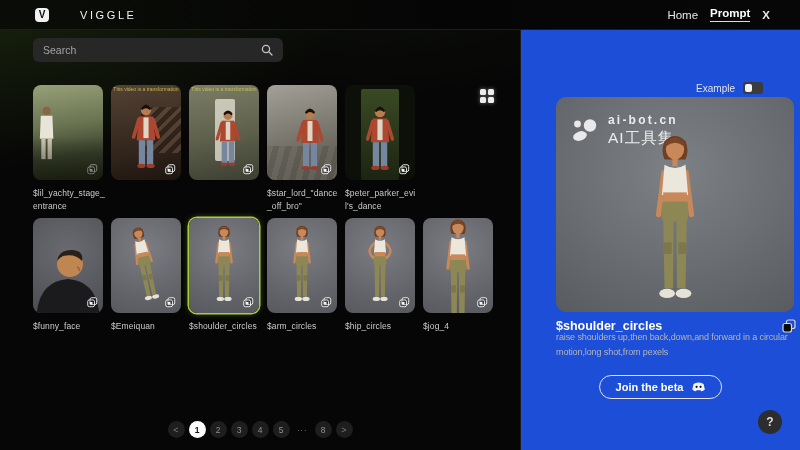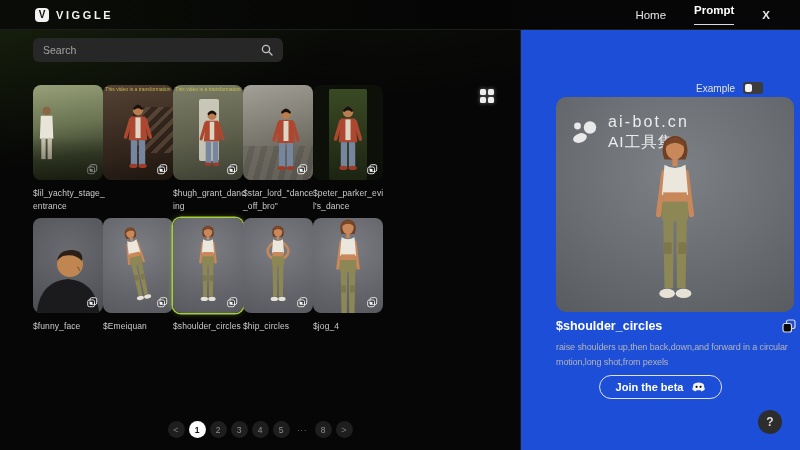--- a/index.html
+++ b/index.html
@@ -6,43 +6,43 @@
   html,body { width:800px; height:450px; background:#000; overflow:hidden;
               font-family:"Liberation Sans", sans-serif; }
 
   
   header { height:30px; display:flex; align-items:center; justify-content:space-between;
            padding:0 30px 0 35px; background:linear-gradient(90deg,#0a0d07,#050505 55%,#070707);
            border-bottom:1px solid #1d1d1d; }
   .brand { display:flex; align-items:center; gap:7px; cursor:pointer; }
   .logo-badge { width:14px; height:14px; background:#f2f2f2; border-radius:4px; color:#0a0a0a;
                 font-weight:bold; font-size:10px; line-height:14px; text-align:center; }
-  .brand-text { color:#f2f2f2; font-weight:bold; font-size:11px; letter-spacing:2.6px; }
-  nav { display:flex; align-items:center; gap:28px; }
+  .brand-text { color:#f2f2f2; font-weight:normal; font-size:11px; letter-spacing:2.6px;margin-left:24px; }
+  nav { display:flex; align-items:center; gap:12px; }
   .nav-item { color:#e6e6e6; font-size:11.5px; text-decoration:none; cursor:pointer; }
-  .nav-item.active { font-weight:bold; color:#fff; border-bottom:1.5px solid #dcdcdc; padding-bottom:8px; }
+  .nav-item.active { font-weight:bold; color:#fff; border-bottom:1.5px solid #dcdcdc; padding-bottom:2px; }
   .nav-item.bold { font-weight:bold; }
 
   .main { display:flex; height:420px; }
 
   
   .left { position:relative; width:520px; height:420px;
           background: radial-gradient(620px 300px at -4% -8%, rgba(44,64,20,.5), rgba(0,0,0,0) 58%),
                       radial-gradient(520px 240px at 72% -18%, rgba(30,42,16,.32), rgba(0,0,0,0) 60%),
                       #060606; }
   .searchbar { position:absolute; left:33px; top:8px; width:250px; height:24px; background:#272727;
                border-radius:6px; display:flex; align-items:center; justify-content:space-between;
                padding:0 10px; cursor:text; }
   .search-ph { color:#a3a3a3; font-size:10.5px; }
   .grid-toggle { position:absolute; top:59px; right:26px; width:14px; height:14px; display:grid;
                  grid-template-columns:1fr 1fr; gap:2px; cursor:pointer; }
   .grid-toggle span { background:#ececec; border-radius:1.5px; box-shadow:0 0 4px rgba(255,255,255,.45); }
 
   .cards { position:absolute; left:33px; top:55px; width:462px; }
-  .row { display:flex; }
+  .row { display:flex; gap:8px; }
   .row.first { margin-bottom:5px; }
   .card { width:70px; cursor:pointer; }
   .thumb { position:relative; width:70px; height:95px; border-radius:8px; overflow:hidden; }
   .thumb.selected { box-shadow:0 0 0 1.5px #a6ce39, 0 0 7px rgba(166,206,57,.45); }
   .card-label { margin-top:7px; width:74px; height:26px; font-size:8.5px; line-height:1.5;
                 color:#cbcbcb; word-break:break-all; letter-spacing:.1px; }
   .row.second .card-label { height:13px; }
   .top-note { position:absolute; top:1px; left:0; right:0; text-align:center; font-size:5px;
               color:#d3c94f; opacity:.85; white-space:nowrap; overflow:hidden; }
   .copy-badge { position:absolute; right:5px; bottom:5px; width:11px; height:11px; }
@@ -84,29 +84,29 @@
   .right { position:relative; width:280px; height:420px; background:#1d4ed8; border-left:1px solid #1c1c1c; }
   .example-row { position:absolute; top:52px; right:37px; display:flex; align-items:center; gap:8px; }
   .example-label { color:#e3e3e3; font-size:10px; }
   .toggle { position:relative; width:20px; height:12px; background:#3c3c3c; border-radius:3px; cursor:pointer; }
   .toggle .knob { position:absolute; left:2px; top:2px; width:7px; height:8px; background:#f4f4f4; border-radius:2px; }
 
   .preview { position:absolute; left:35px; top:67px; width:238px; height:215px; border-radius:10px;
              overflow:hidden;
              background:radial-gradient(210px 190px at 50% 34%,#7d8085 0%,#6b6e73 48%,#55585d 100%); }
   .watermark { position:absolute; left:16px; top:16px; display:flex; align-items:center; gap:8px; opacity:.95; }
-  .wm-text .wm1 { color:#f3f3f3; font-weight:normal; font-size:16px; letter-spacing:2.2px; }
+  .wm-text .wm1 { color:#f3f3f3; font-weight:bold; font-size:12px; letter-spacing:2.2px; }
   .wm-text .wm2 { color:#f3f3f3; font-weight:normal; font-size:15.5px; letter-spacing:1px; margin-top:1px; }
   .preview-fig { position:absolute; left:50%; transform:translateX(-50%); bottom:12px; height:168px; }
 
   .detail-title-row { position:absolute; top:289px; left:35px; width:240px; display:flex;
                       justify-content:space-between; align-items:center; }
   .detail-title { color:#fff; font-size:12.5px; font-weight:bold; }
   .title-copy { cursor:pointer; }
-  .desc { position:absolute; top:310px; left:35px; width:244px; color:#b5b5b5; font-size:9px;
+  .desc { position:absolute; top:300px; left:35px; width:244px; color:#b5b5b5; font-size:9px;
           line-height:1.7; letter-spacing:-.1px; }
   .join { position:absolute; top:345px; left:50%; transform:translateX(-50%); display:flex;
           align-items:center; gap:9px; background:transparent; border:1px solid #e3e3e3;
           border-radius:13px; color:#fff; font-weight:bold; font-size:11px; padding:5px 16px;
           cursor:pointer; white-space:nowrap; }
   .help { position:absolute; right:18px; top:380px; width:24px; height:24px; border-radius:50%;
           background:#2d2d2d; color:#dedede; font-size:12px; font-weight:bold; border:none;
           display:flex; align-items:center; justify-content:center; cursor:pointer; }
 </style>
 </head>
@@ -240,21 +240,20 @@
           <div class="card">
             <div class="thumb t2">
               <div class="top-note">This video is a transformation</div>
               <svg class="fig" style="left:55%;transform:translateX(-50%);bottom:14px;height:56px" viewBox="0 0 30 62">
                   <use href="#guy-red"></use>
                 </svg>
               <svg class="copy-badge" viewBox="0 0 12 12">
                   <use href="#copy-glyph"></use>
                 </svg>
             </div>
-            <div class="card-label">$hugh_grant_dancing</div>
           </div>
           <div class="card">
             <div class="thumb t3">
               <svg class="fig" style="left:62%;transform:translateX(-50%);bottom:10px;height:62px" viewBox="0 0 30 62">
                   <use href="#guy-red"></use>
                 </svg>
               <svg class="copy-badge" viewBox="0 0 12 12">
                   <use href="#copy-glyph"></use>
                 </svg>
             </div>
@@ -299,20 +298,31 @@
           <div class="card">
             <div class="thumb t8 selected">
               <svg class="fig" style="left:50%;transform:translateX(-50%);bottom:11px;height:78px" viewBox="0 0 60 128">
                   <use href="#woman-standing"></use>
                 </svg>
               <svg class="copy-badge" viewBox="0 0 12 12">
                   <use href="#copy-glyph"></use>
                 </svg>
             </div>
             <div class="card-label">$shoulder_circles</div>
+          </div>
+          <div class="card">
+            <div class="thumb t9">
+              <svg class="fig" style="left:50%;transform:translateX(-50%);bottom:11px;height:78px" viewBox="0 0 60 128">
+                  <use href="#woman-standing"></use>
+                </svg>
+              <svg class="copy-badge" viewBox="0 0 12 12">
+                  <use href="#copy-glyph"></use>
+                </svg>
+            </div>
+            <div class="card-label">$arm_circles</div>
           </div>
           <div class="card">
             <div class="thumb t10">
               <svg class="fig" style="left:50%;transform:translateX(-50%);bottom:11px;height:78px" viewBox="0 0 60 128">
                   <use href="#woman-hips"></use>
                 </svg>
               <svg class="copy-badge" viewBox="0 0 12 12">
                   <use href="#copy-glyph"></use>
                 </svg>
             </div>

